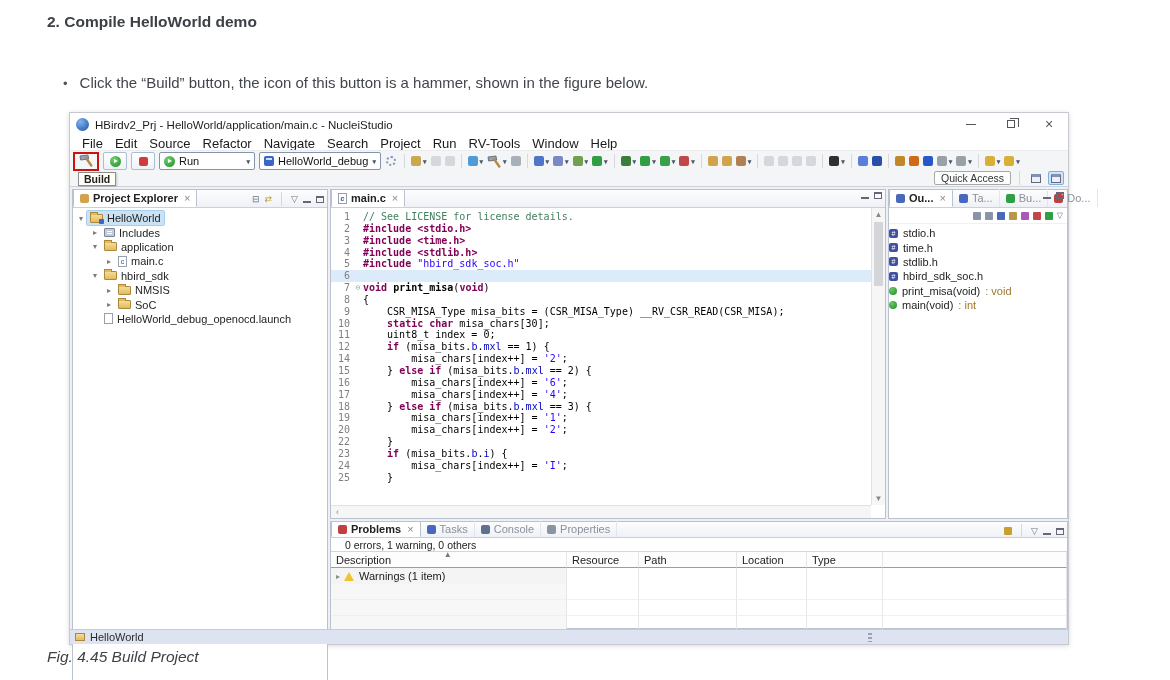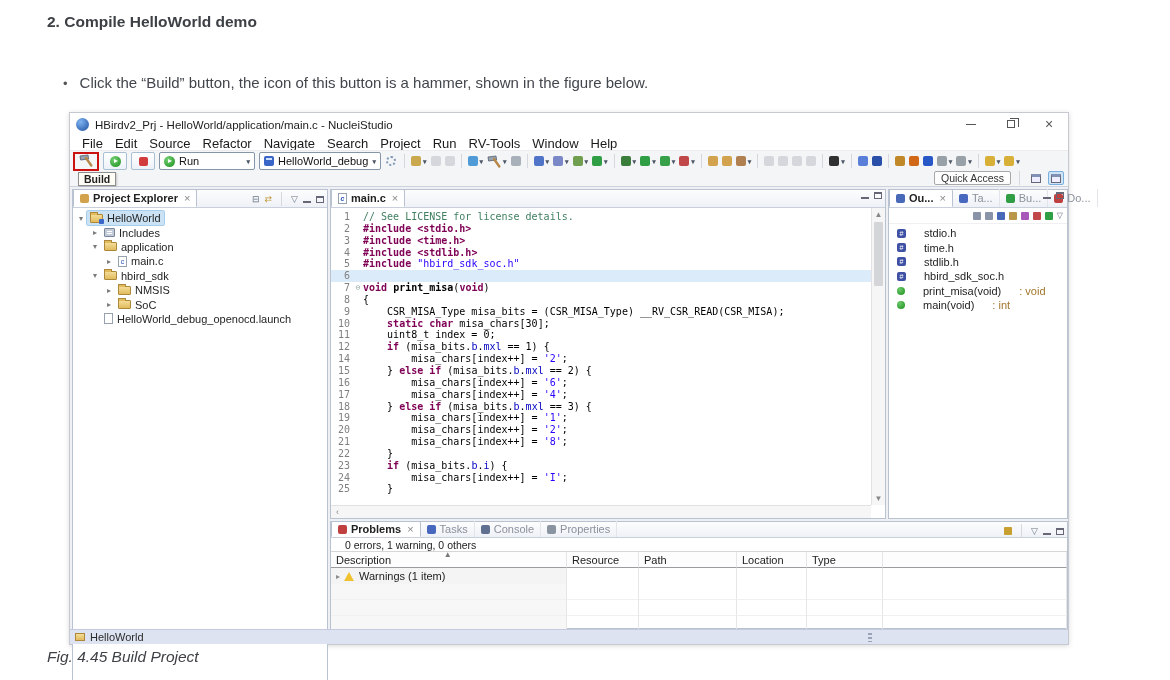--- a/index.html
+++ b/index.html
@@ -99,21 +99,21 @@
   .seg-fld { color:#0000C0; }
   .seg-fn { font-weight:bold; color:#000; }
   .vscroll { position:absolute; right:0; top:18px; bottom:13px; width:14px; background:#f6f6f7; border-left:1px solid #e2e2e4; }
   .vscroll .arr { position:absolute; left:0; right:0; text-align:center; color:#888; font-size:8px; }
   .vthumb { position:absolute; left:2px; right:2px; top:14px; height:64px; background:#d4d5d8; border-radius:1px; }
   .hscroll { position:absolute; left:0; right:14px; bottom:0; height:13px; background:#f6f6f7; border-top:1px solid #e2e2e4; color:#888; font-size:9px; padding-left:5px; line-height:12px; }
 
   
   .oicons { height:16px; display:flex; justify-content:flex-end; align-items:center; gap:4px; padding-right:4px; border-bottom:1px solid #f0f0f2; }
   .olist { padding-top:2px; }
-  .orow { display:flex; align-items:center; gap:18px; height:14.4px; font-size:11px; color:#242424; padding-left:8px; }
+  .orow { display:flex; align-items:center; gap:5px; height:14.4px; font-size:11px; color:#242424; padding-left:0; }
   .oi-inc { width:9px; height:9px; background:#3f51a5; border-radius:2px; color:#fff; font-size:7px; text-align:center; line-height:9px; flex:none; }
   .oi-m { width:8px; height:8px; border-radius:50%; background:radial-gradient(circle at 35% 30%, #69c969, #1d8e1d); flex:none; }
   .ortype { color:#a2762c; }
 
   
   .summary { height:14px; font-size:10.5px; color:#222; padding:1px 14px; border-bottom:1px solid #d6d6d8; }
   .pgrid { display:grid; grid-template-columns:236px 72px 98px 70px 76px 1fr; }
   .pgrid > div { border-right:1px solid #e6e6e8; padding:1px 5px; font-size:11px; height:16px; display:flex; align-items:center; }
   .phead > div { color:#222; border-bottom:1px solid #9c9ca0; background:#fdfdfd; position:relative; }
   .sortc { position:absolute; left:48%; top:-2px; color:#777; font-size:8px; }
@@ -510,25 +510,20 @@
               <span class="ln">19</span>
               <span class="fold"></span>
               <span class="ct"><span class="seg-pl">        misa_chars[index++] = </span><span class="seg-str">'1'</span><span class="seg-pl">;</span></span>
             </div>
             <div class="cl">
               <span class="ln">20</span>
               <span class="fold"></span>
               <span class="ct"><span class="seg-pl">        misa_chars[index++] = </span><span class="seg-str">'2'</span><span class="seg-pl">;</span></span>
             </div>
             <div class="cl">
-              <span class="ln">21</span>
-              <span class="fold"></span>
-              <span class="ct"><span class="seg-pl">        misa_chars[index++] = </span><span class="seg-str">'8'</span><span class="seg-pl">;</span></span>
-            </div>
-            <div class="cl">
               <span class="ln">22</span>
               <span class="fold"></span>
               <span class="ct"><span class="seg-pl">    }</span></span>
             </div>
             <div class="cl">
               <span class="ln">23</span>
               <span class="fold"></span>
               <span class="ct"><span class="seg-pl">    </span><span class="seg-kw">if</span><span class="seg-pl"> (misa_bits.</span><span class="seg-fld">b</span><span class="seg-pl">.</span><span class="seg-fld">i</span><span class="seg-pl">) {</span></span>
             </div>
             <div class="cl">

